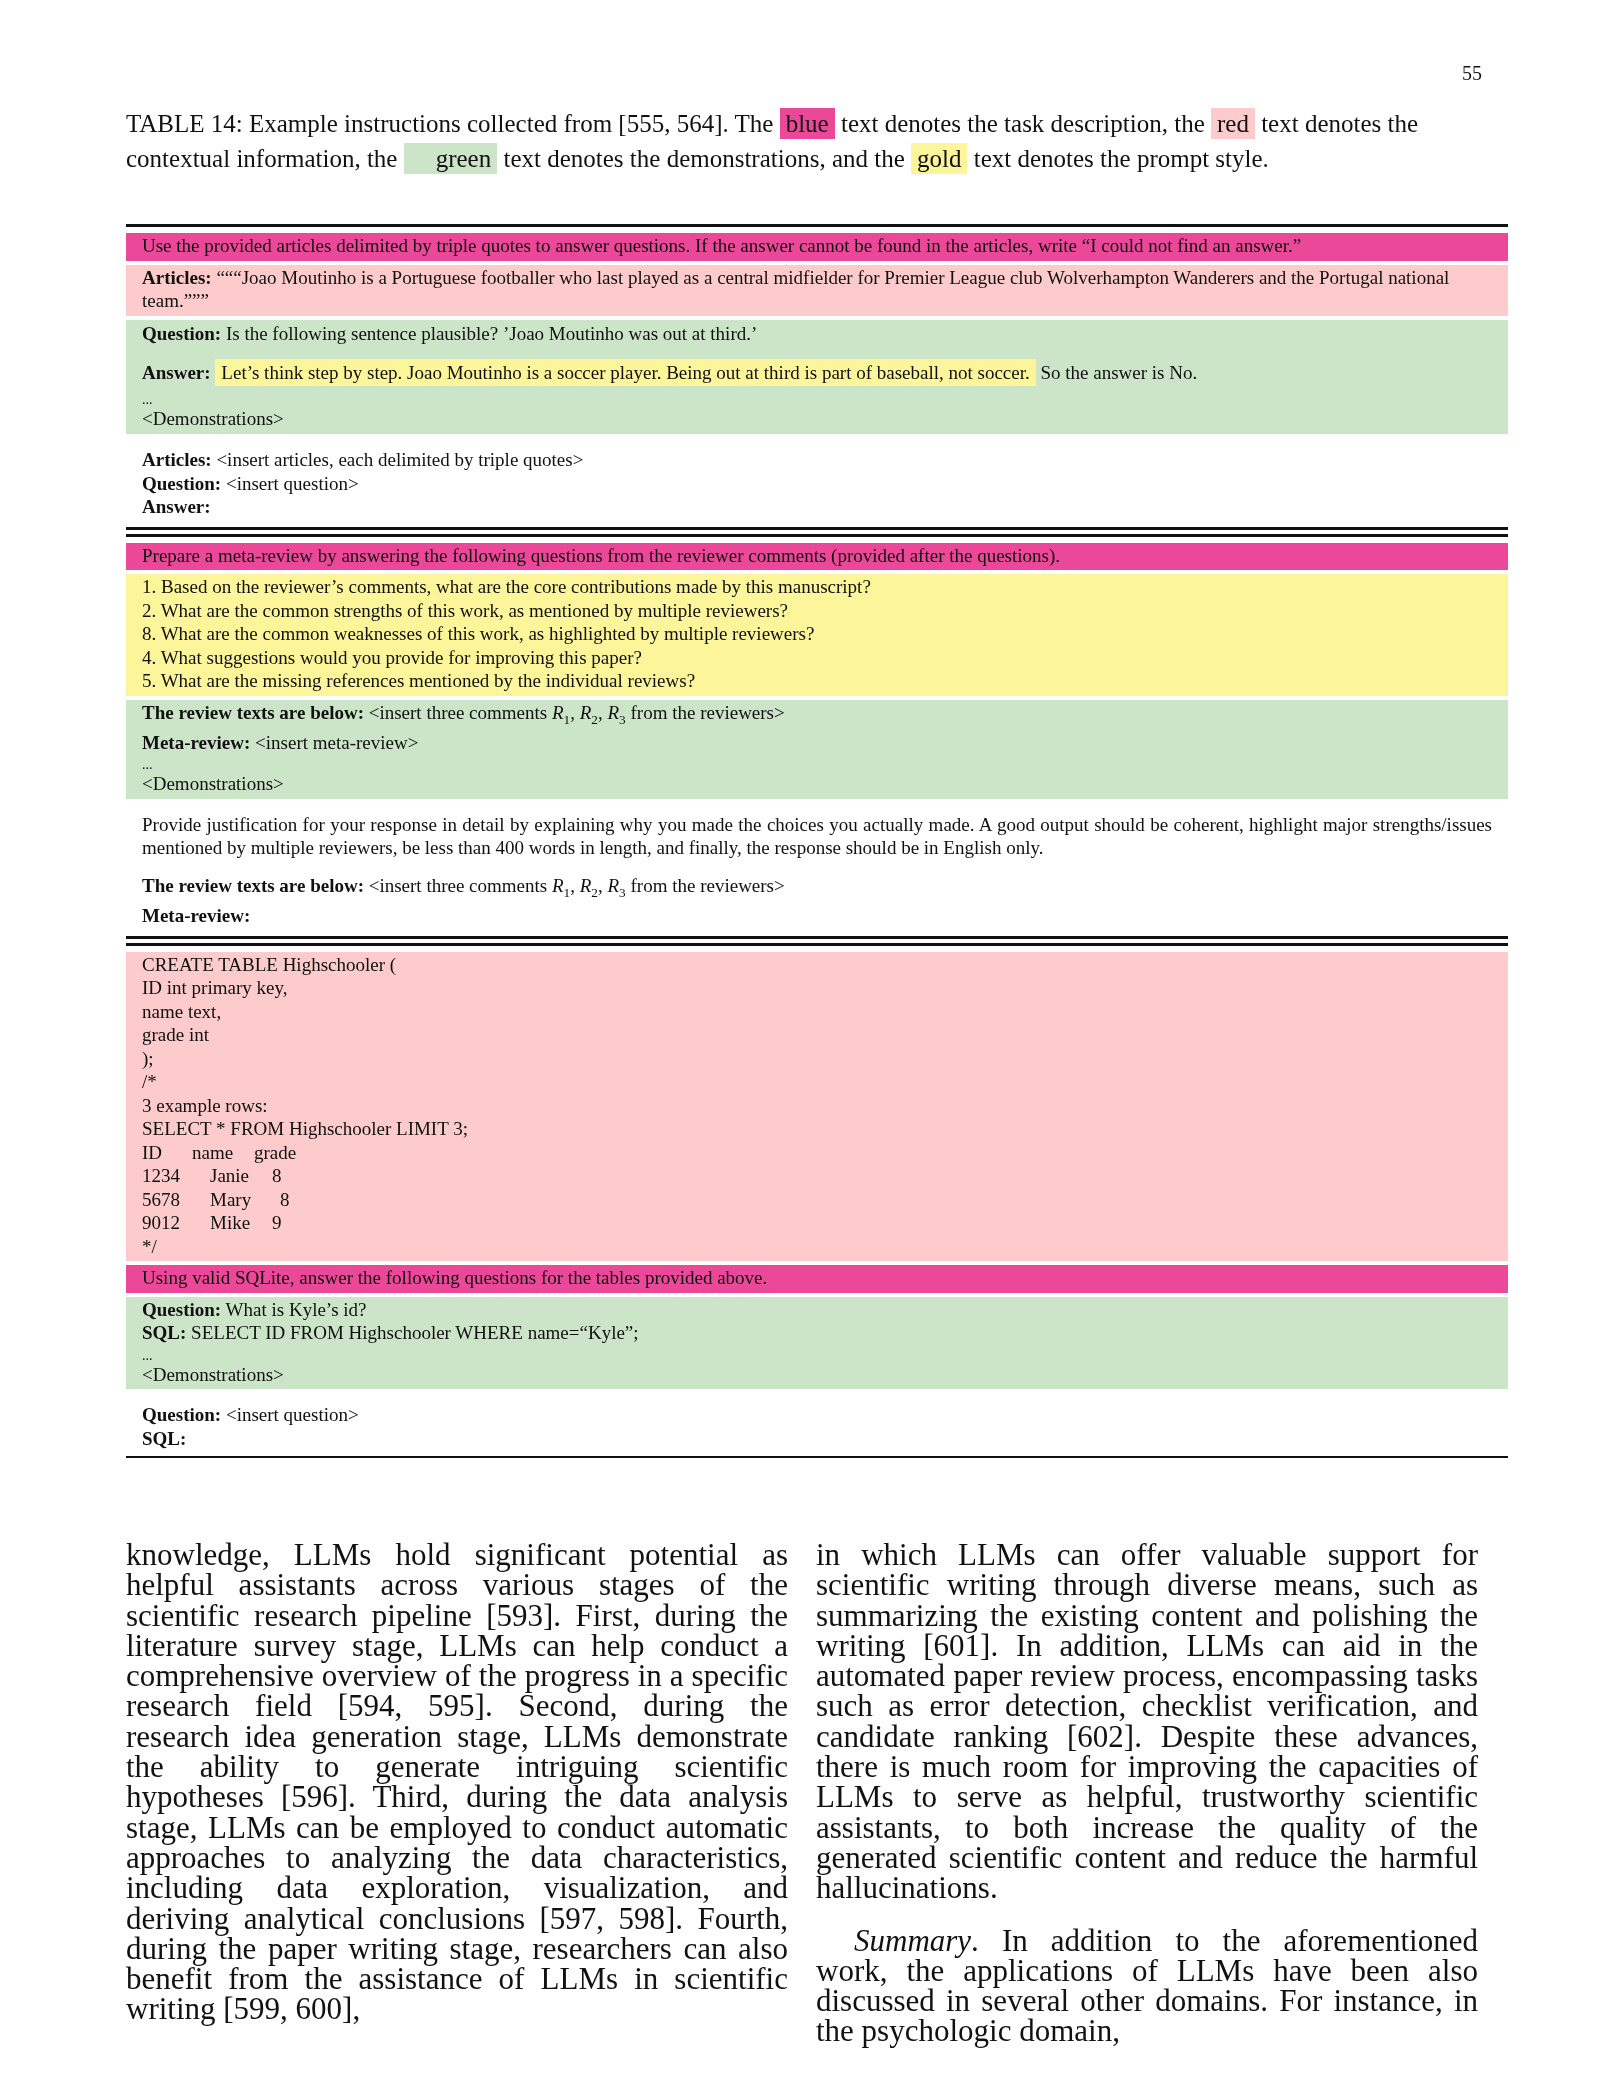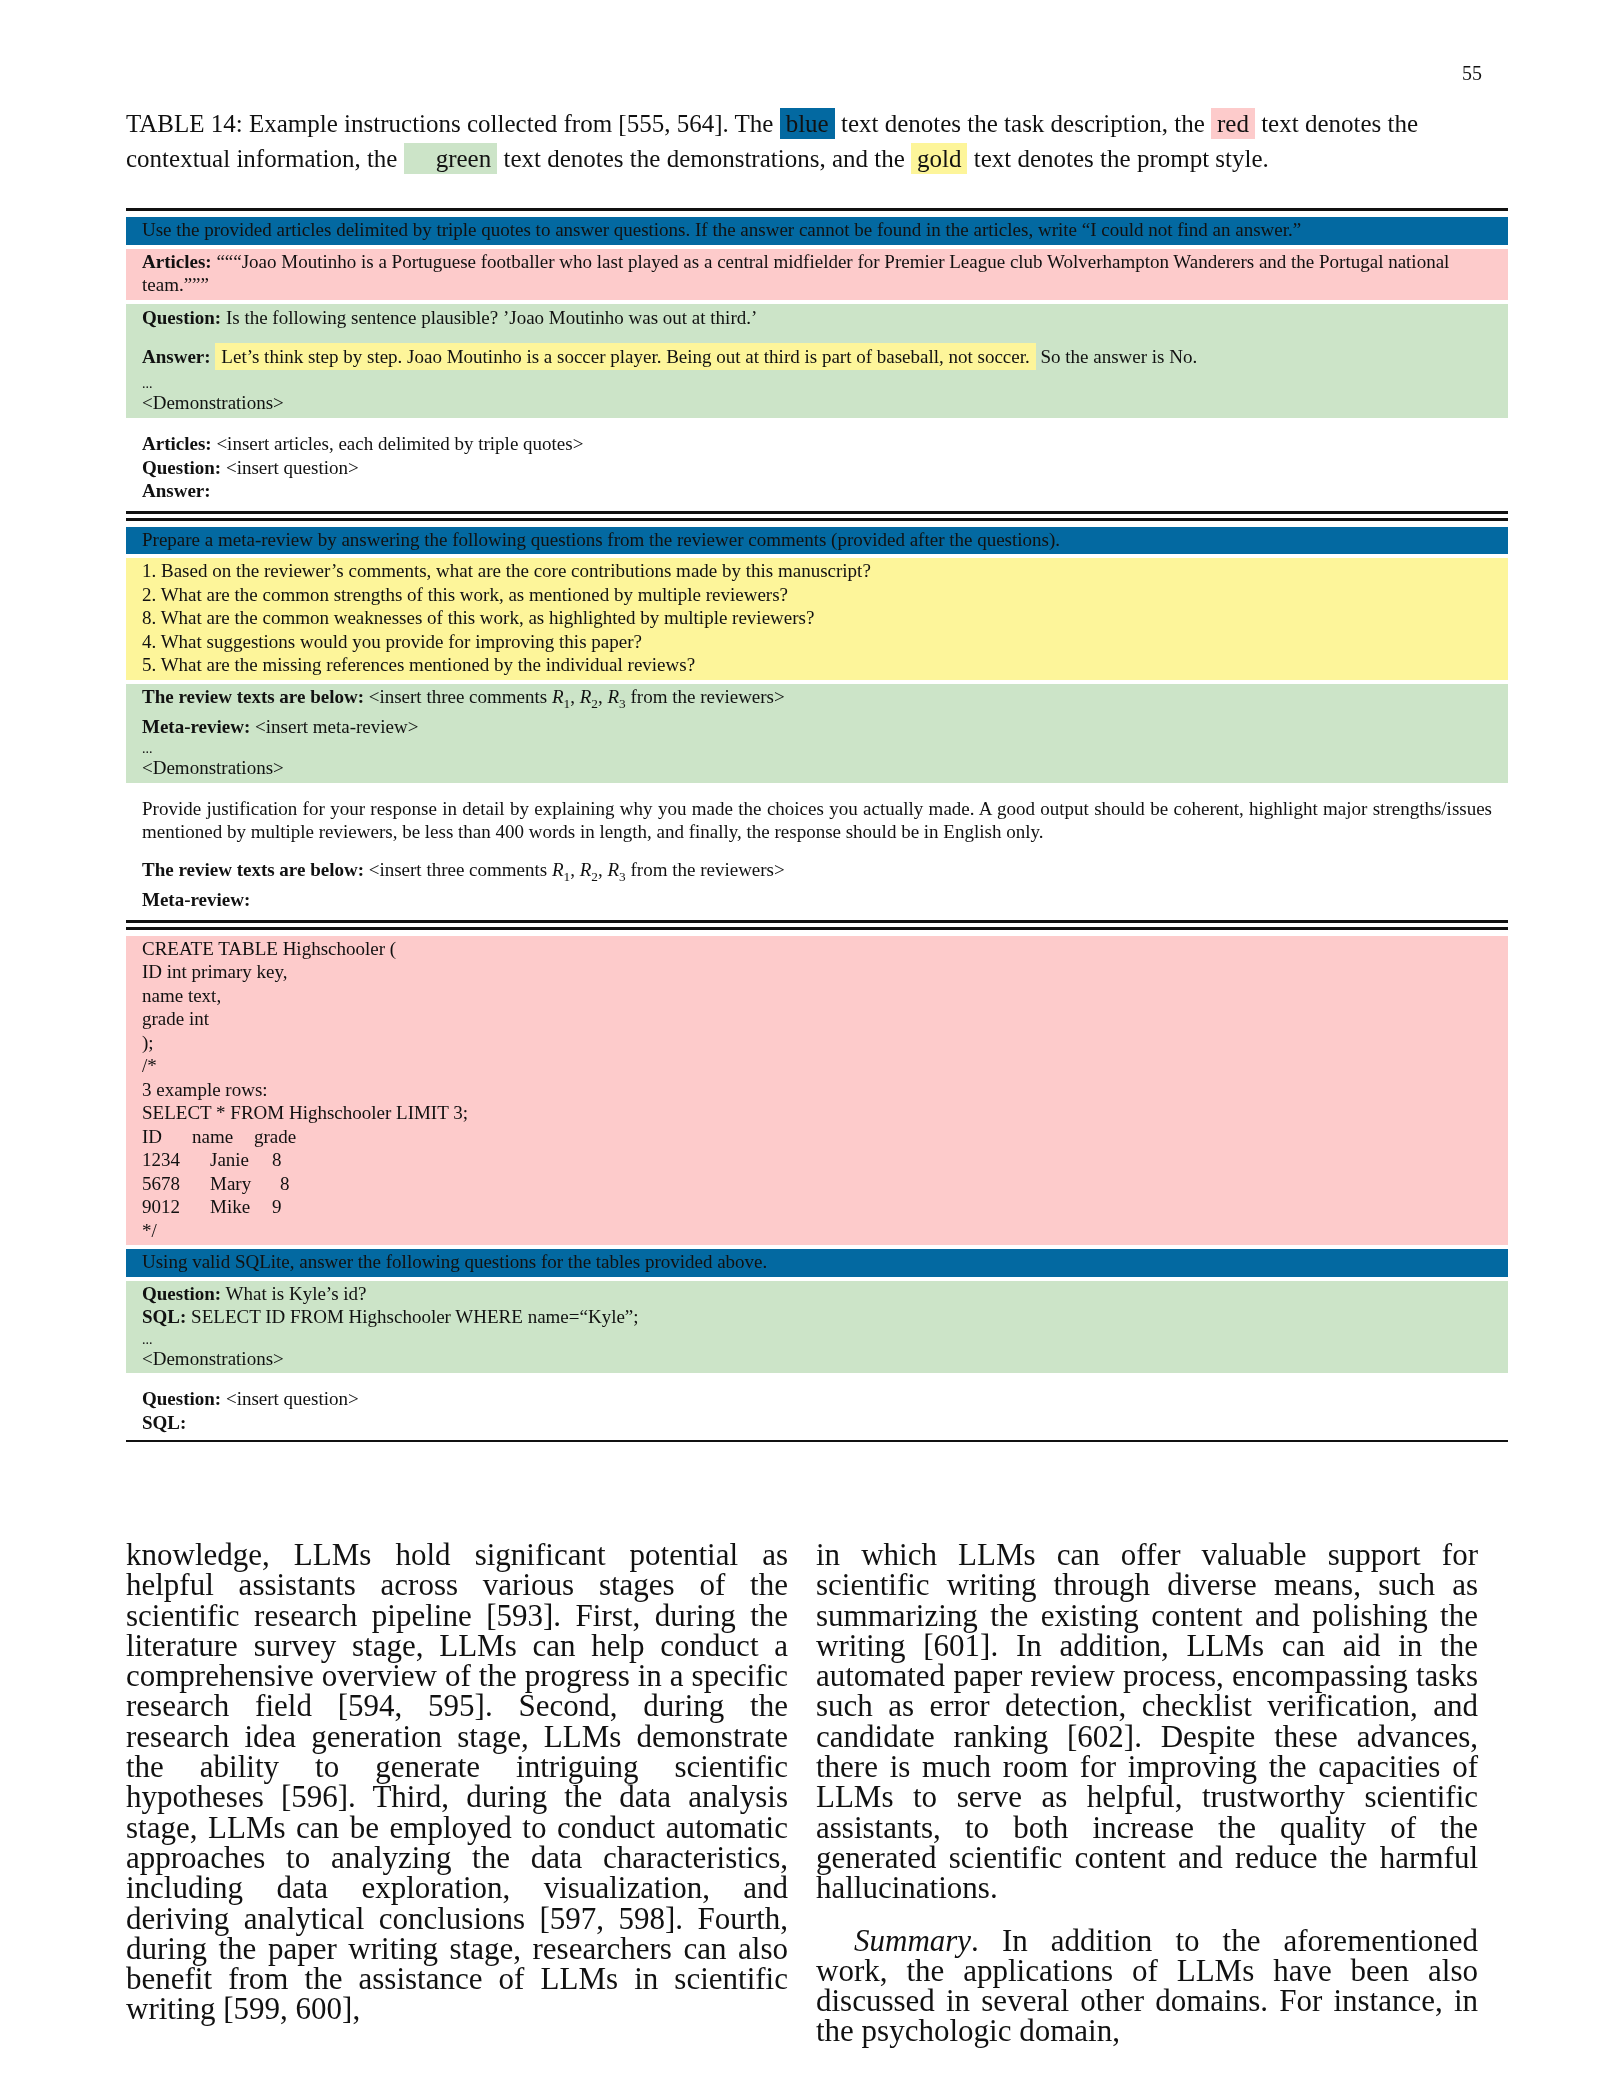--- a/index.html
+++ b/index.html
@@ -6,26 +6,26 @@
   body {
     width: 1620px; height: 2097px; position: relative; overflow: hidden;
     font-family: "Liberation Serif", "DejaVu Serif", serif; color: #111;
   }
   .page-number { position: absolute; top: 62px; left: 1462px; font-size: 20px; }
   .caption {
     position: absolute; top: 106px; left: 126px; width: 1370px;
     font-size: 25px; line-height: 35px;
   }
   .hl { padding: 2px 6px; }
-  .bg-blue { background: #0369a1; }
+  .bg-blue { background: #ec4899; }
   .bg-red { background: #fdcbcb; }
   .bg-green { background: #cce4c8; padding-left: 32px; }
   .bg-gold { background: #fdf59a; }
 
-  .table-wrap { position: absolute; top: 208px; left: 126px; width: 1382px; font-size: 19px; line-height: 23.5px; }
+  .table-wrap { position: absolute; top: 224px; left: 126px; width: 1382px; font-size: 19px; line-height: 23.5px; }
   .rule-thick { border-top: 3px solid #111; }
   .rule-double { border-top: 3px solid #111; margin-top: 8px; }
   .rule-double + .rule-double { margin-top: 4px; }
   .block { padding: 1px 16px 3px 16px; margin-top: 4px; }
   .block.first { margin-top: 6px; }
   .plain { padding: 0 16px; }
   .line { white-space: pre-wrap; }
   b { font-weight: bold; }
   .ans-hl { background: #fdf59a; padding: 3px 6px; }
   .gap { height: 14px; }

